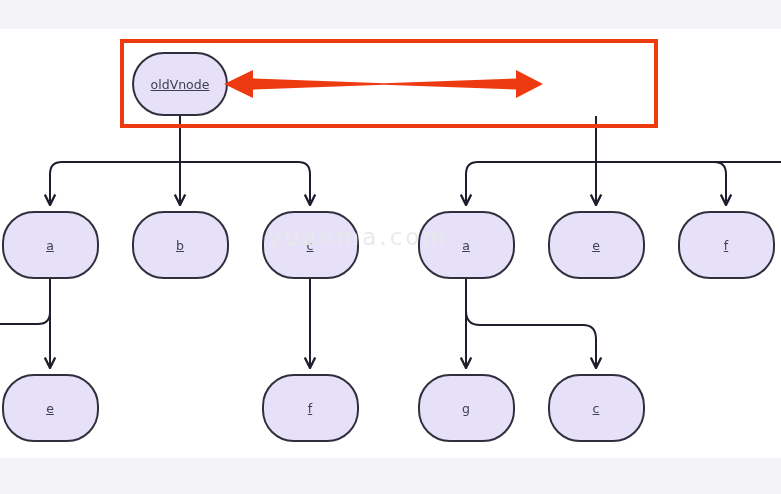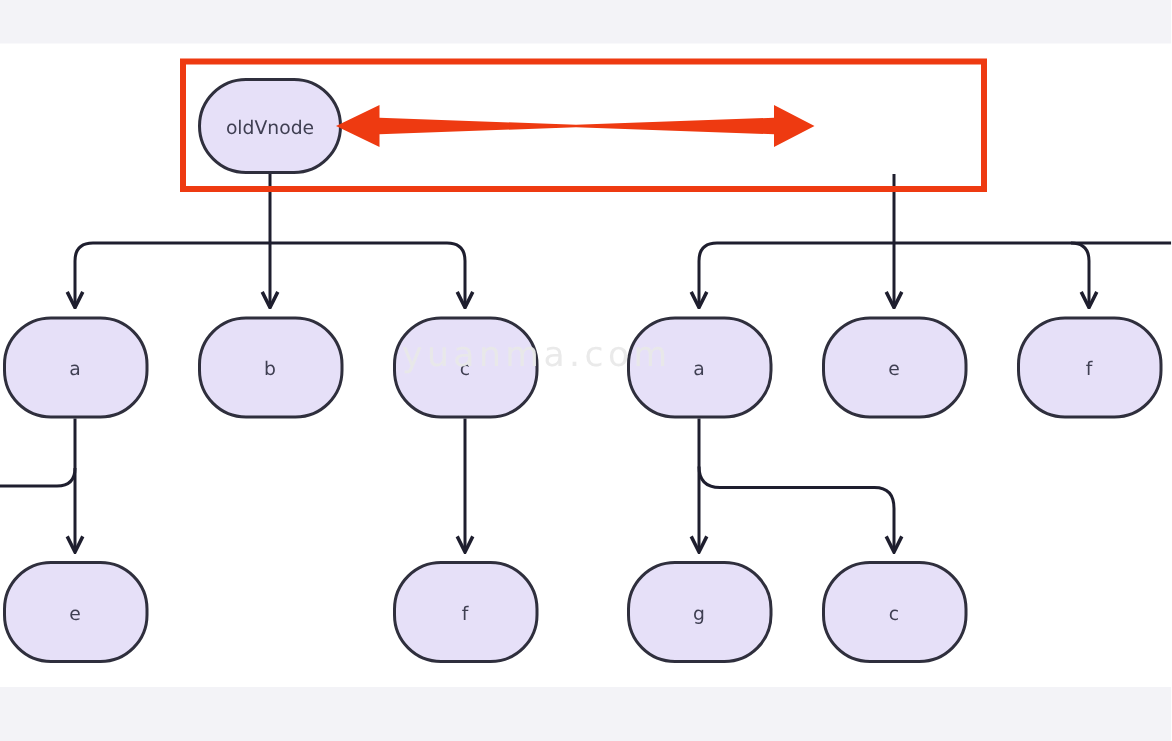--- a/index.html
+++ b/index.html
@@ -7,21 +7,21 @@
   .canvas{position:relative;width:781px;height:494px;overflow:hidden;background:var(--canvas,#fff);}
   .band{position:absolute;left:0;width:781px;background:var(--band,#f3f3f7);z-index:0;}
   .band.top{top:0;height:29px;}
   .band.bottom{top:458px;height:36px;}
   svg.edges{position:absolute;left:0;top:0;z-index:1;pointer-events:none;}
   svg.overlay{position:absolute;left:0;top:0;z-index:3;pointer-events:none;}
   #node-layer{position:absolute;left:0;top:0;width:100%;height:100%;z-index:2;}
   .node{position:absolute;box-sizing:border-box;background:var(--node_fill,#e6e0f8);
         border:2px solid var(--node_border,#2f2f3d);border-radius:32px;
         display:flex;align-items:center;justify-content:center;}
-  .node span{font-size:12.5px;color:var(--node_text,#3f3f52);}
+  .node span{font-size:12.5px;color:var(--node_text,#3f3f52);text-decoration:underline;}
   .edge{fill:none;stroke:var(--line,#1e1e2e);stroke-width:2;}
   .arrowhead{fill:none;stroke:var(--line,#1e1e2e);stroke-width:1.8;}
   .hl-box{fill:none;stroke:var(--accent,#ee3a11);stroke-width:4;}
   .hl-arrow{fill:var(--accent,#ee3a11);stroke:none;}
   .watermark{position:absolute;left:268px;top:224px;z-index:4;font-size:23px;
         letter-spacing:3px;color:var(--watermark_text,#e9e9e9);opacity:.95;
         white-space:nowrap;pointer-events:none;}
 </style>
 </head>
 <body>

